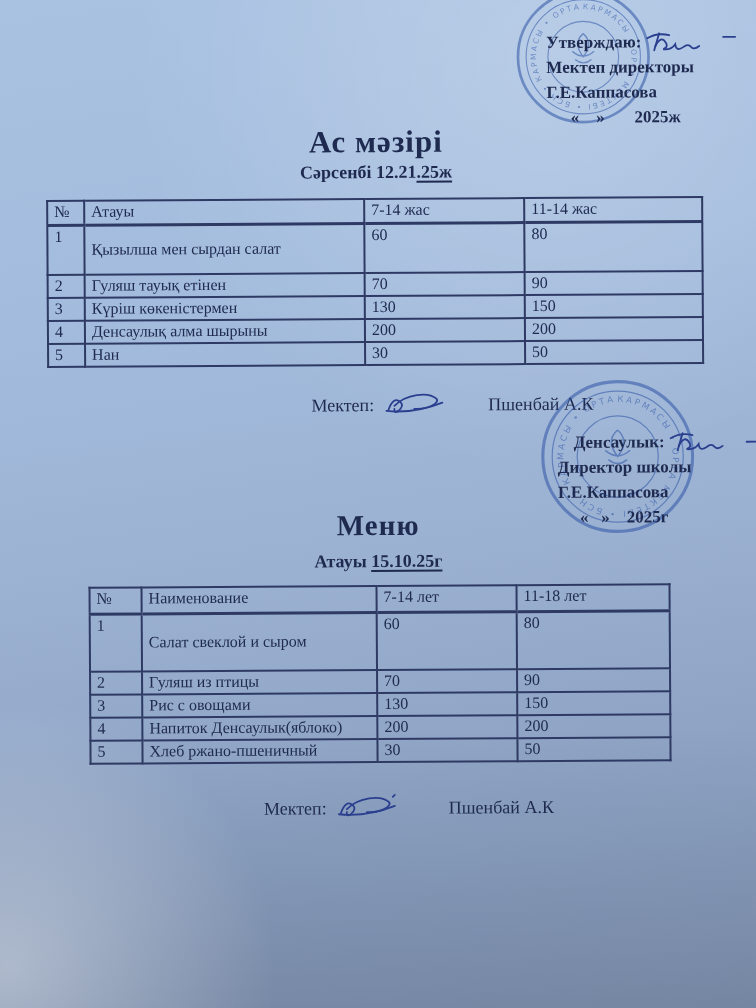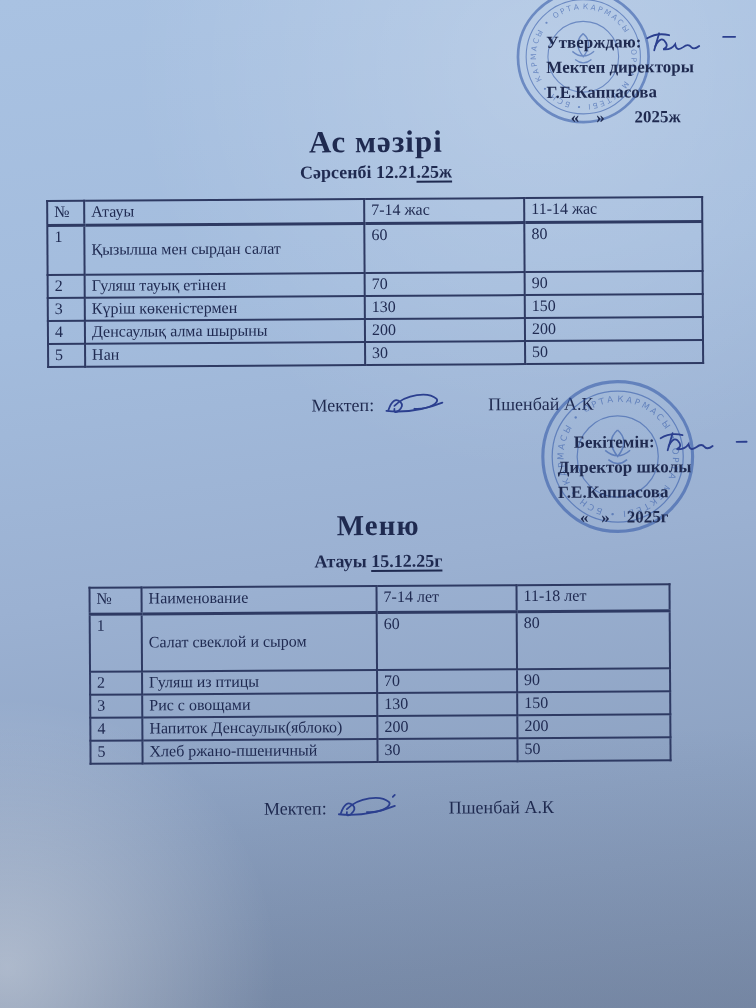--- a/index.html
+++ b/index.html
@@ -173,36 +173,36 @@
       <circle class="seal" cx="100" cy="100" r="84" stroke-width="1.6"></circle>
       <circle class="seal" cx="100" cy="100" r="52" stroke-width="1.6"></circle>
       <path class="seal" stroke-width="2" d="M100 66 q-16 14 0 34 q16 -20 0 -34 M84 92 q16 14 32 0 M88 104 q12 10 24 0"></path>
       <text class="seal-text" font-size="11" letter-spacing="3">
         <textPath href="#ringRu">КАРМАСЫ • ОРТА МЕКТЕБІ • БСН • КАРМАСЫ • ОРТА МЕКТЕБІ • БСН •</textPath>
       </text>
     </svg>
 
     <div class="approval approval-ru">
       <div class="sigline">
-        <span>Бекітемін:</span>
+        <span>Денсаулык:</span>
         <svg class="sig" width="92" height="26" viewBox="0 0 92 26">
           <path class="pen" d="M2 10 Q12 4 24 7"></path>
           <path class="pen" d="M14 5 L9 22"></path>
           <path class="pen" d="M10 18 q6 -12 11 -3 q2 4 -3 6 q8 1 12 -5 q1 8 8 3 q5 -4 8 0 q3 3 8 -1"></path>
           <path class="pen" d="M78 14 h10"></path>
         </svg>
       </div>
       <div>Директор школы</div>
       <div>Г.Е.Каппасова</div>
       <div class="year">«&nbsp;&nbsp;&nbsp;»&nbsp;&nbsp;&nbsp;&nbsp;2025г</div>
     </div>
 
     <h1 class="doc-title title-ru">Меню</h1>
     <div class="doc-sub sub-ru">
-      <span>Атауы </span><span class="u">15.12.25г</span>
+      <span>Атауы </span><span class="u">15.10.25г</span>
     </div>
 
     <table class="table-ru">
       <colgroup>
           <col style="width:52px">
           <col style="width:235px">
           <col style="width:140px">
           <col style="width:153px">
         </colgroup>
       <thead>

